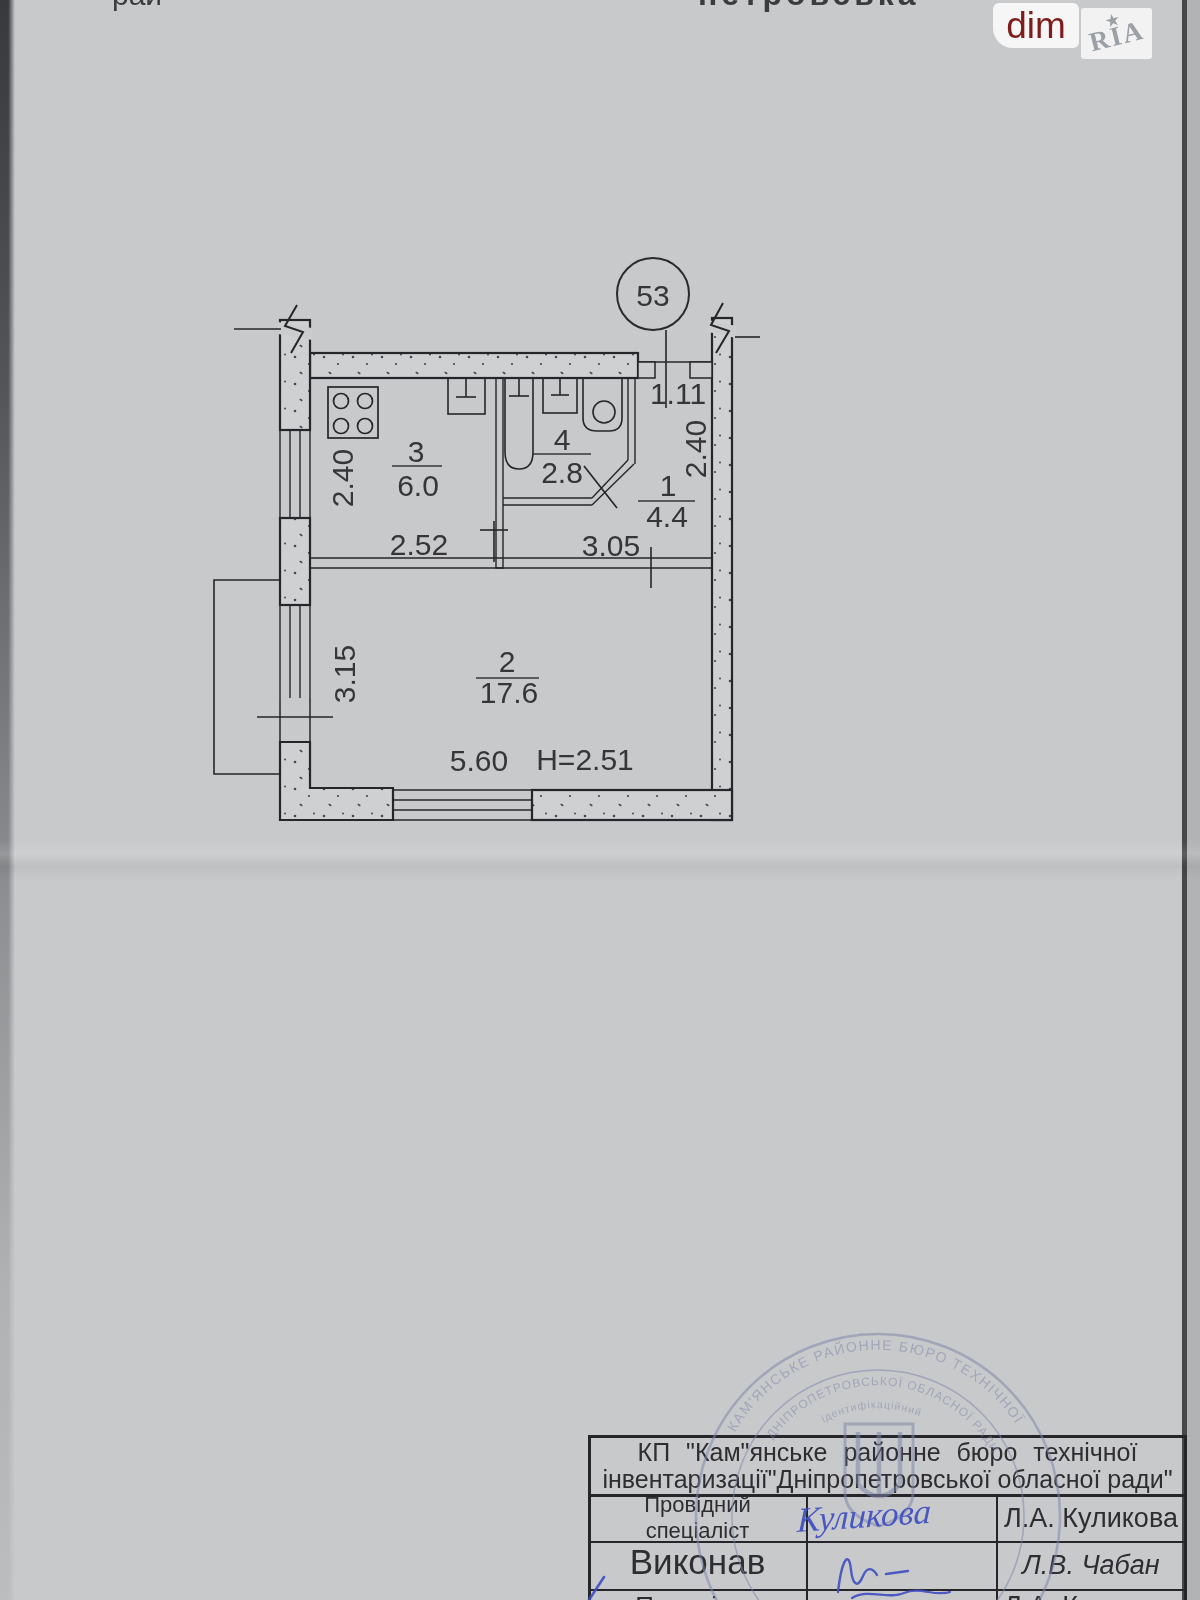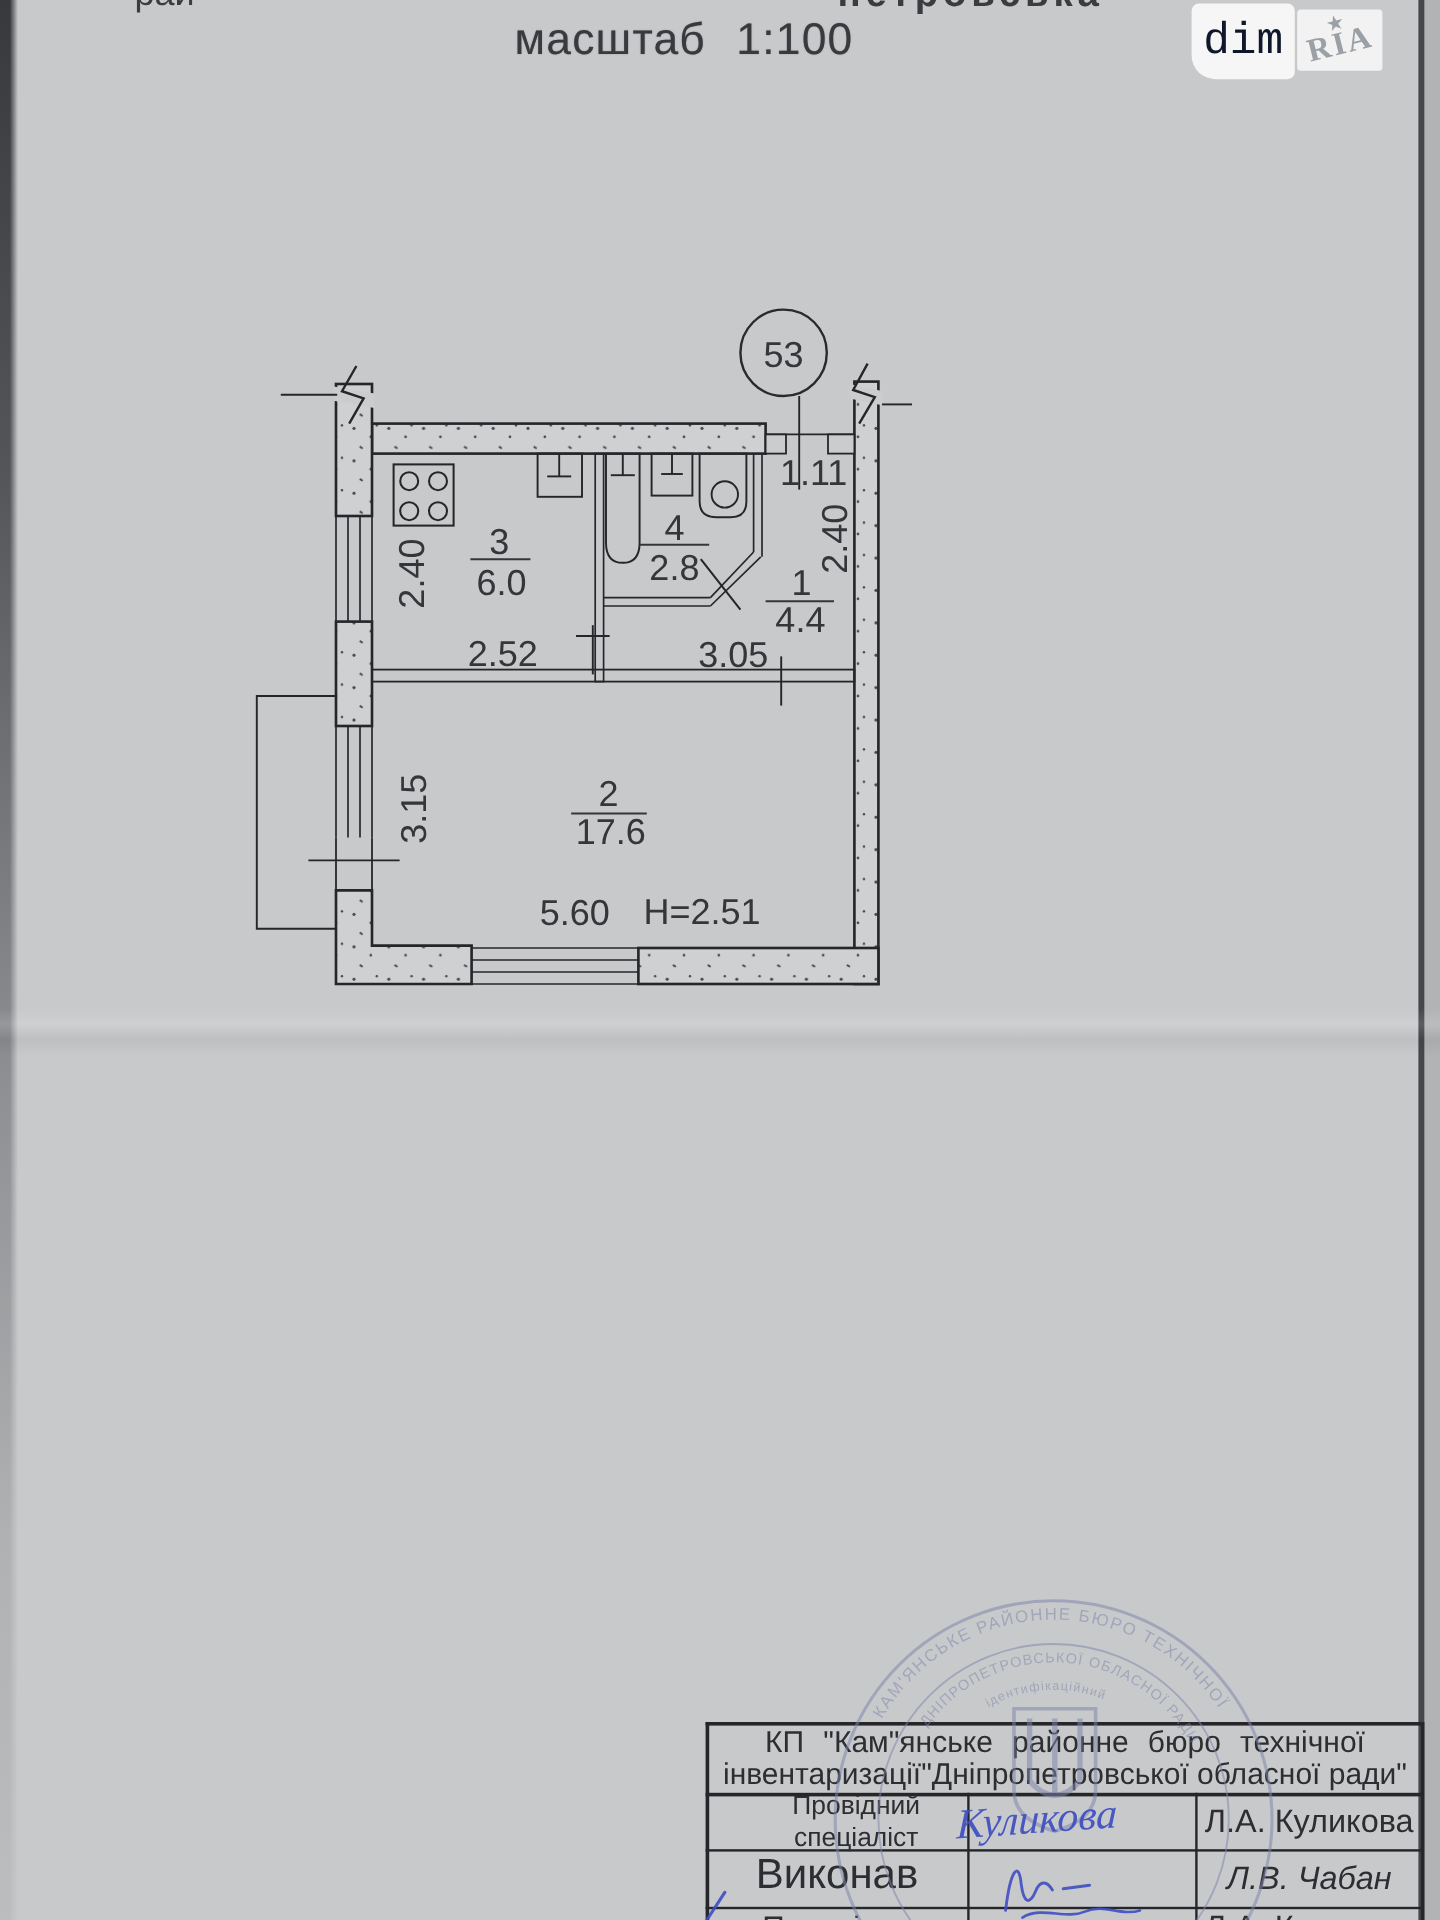--- a/index.html
+++ b/index.html
@@ -17,22 +17,22 @@
   .edge-right-strip{position:absolute;left:1187px;top:0;width:13px;height:1600px;background:#b2b3b5;}
   .crease{position:absolute;left:0;top:840px;width:1200px;height:40px;
     background:linear-gradient(180deg,rgba(255,255,255,0),rgba(255,255,255,.12),rgba(0,0,0,.05),rgba(255,255,255,0));}
   .top-frag{position:absolute;color:#3c3c40;white-space:nowrap;}
   #frag-l{left:112px;top:-22px;font-size:30px;}
   #frag-r{left:698px;top:-24px;font-size:32px;font-weight:bold;letter-spacing:4px;}
   #scale-title{position:absolute;left:0;top:12px;width:1140px;text-align:center;
     font-size:37px;color:#3a3a3e;letter-spacing:1px;word-spacing:14px;text-shadow:0 0 1px rgba(70,70,75,.55);}
   
   .wm{position:absolute;display:flex;align-items:center;justify-content:center;}
-  #wm-dim{left:993px;top:3px;width:86px;height:63px;background:rgba(251,251,251,.9);
-    border-radius:6px 6px 6px 20px;color:#0f172a;font-size:37px;font-family:Liberation Mono, monospace;}
+  #wm-dim{left:993px;top:3px;width:86px;height:45px;background:rgba(251,251,251,.9);
+    border-radius:6px 6px 6px 20px;color:#7f1d1d;font-size:37px;}
   #wm-ria{left:1081px;top:8px;width:71px;height:51px;background:rgba(249,249,249,.85);border-radius:3px;}
   #wm-ria .ria-t{display:inline-block;transform:rotate(-14deg);color:#9aa0a6;font-weight:bold;
     font-size:27px;letter-spacing:2px;font-family:"Liberation Serif","DejaVu Serif",serif;position:relative;top:3px;}
   #wm-ria .star{position:absolute;left:24px;top:2px;color:#9aa0a6;font-size:17px;transform:rotate(-14deg);}
   
   #plan{position:absolute;left:0;top:0;}
   #plan text{fill:#36363a;font-size:30px;font-family:"Liberation Sans","DejaVu Sans",sans-serif;}
   
   .tbl-line{position:absolute;background:#26262a;}
   .tbl-text{position:absolute;color:#2e2e32;display:flex;align-items:center;justify-content:center;text-align:center;}
@@ -46,21 +46,20 @@
 <body>
 
 <div id="page">
   <div class="edge-left"></div>
   <div class="edge-right-strip"></div>
   <div class="edge-right-line"></div>
   <div class="crease"></div>
 
   <div class="top-frag" id="frag-l">рай</div>
   <div class="top-frag" id="frag-r">петровська</div>
-  <div id="scale-title">масштаб  1:100</div>
 
   <div class="wm" id="wm-dim">
     <span>dim</span>
   </div>
   <div class="wm" id="wm-ria">
     <span class="star">★</span>
     <span class="ria-t">RIA</span>
   </div>
 
   <svg id="plan" width="1200" height="1600" viewBox="0 0 1200 1600">
@@ -207,21 +206,21 @@
     <div class="tbl-line" style="left:1184px;top:1435px;width:3px;height:165px"></div>
     <div class="tbl-line" style="left:588px;top:1494px;width:598px;height:3px"></div>
     <div class="tbl-line" style="left:588px;top:1541px;width:598px;height:2px"></div>
     <div class="tbl-line" style="left:588px;top:1589px;width:598px;height:2px"></div>
     <div class="tbl-line" style="left:806px;top:1494px;width:2px;height:106px"></div>
     <div class="tbl-line" style="left:996px;top:1494px;width:2px;height:106px"></div>
 
     <div class="tbl-text" style="left:591px;top:1438px;width:593px;height:28px;font-size:25px;word-spacing:9px;">КП "Кам"янське  районне  бюро  технічної</div>
     <div class="tbl-text" style="left:591px;top:1466px;width:593px;height:27px;font-size:25px;">інвентаризації"Дніпропетровської обласної ради"</div>
 
-    <div class="tbl-text" style="left:591px;top:1496px;width:213px;height:44px;font-size:22px;padding-left:16px;">Провідний спеціаліст</div>
+    <div class="tbl-text" style="left:591px;top:1496px;width:213px;height:44px;font-size:22px;">Провідний спеціаліст</div>
     <div class="tbl-text" style="left:998px;top:1496px;width:186px;height:44px;font-size:27px;">Л.А. Куликова</div>
 
     <div class="tbl-text" style="left:591px;top:1543px;width:213px;height:37px;font-size:35px;">Виконав</div>
     <div class="tbl-text" style="left:998px;top:1543px;width:186px;height:45px;font-size:27px;font-style:italic;">Л.В. Чабан</div>
 
     <div class="tbl-text" style="left:591px;top:1591px;width:213px;height:44px;font-size:26px;align-items:flex-start;">Перевірив</div>
     <div class="tbl-text" style="left:998px;top:1591px;width:186px;height:44px;font-size:27px;align-items:flex-start;">Л.А. Куликова</div>
   </div>
 
   <svg id="stamp" width="1200" height="1600" viewBox="0 0 1200 1600">

